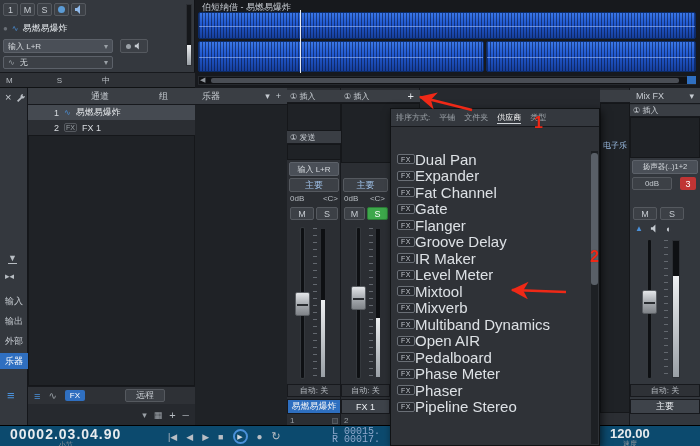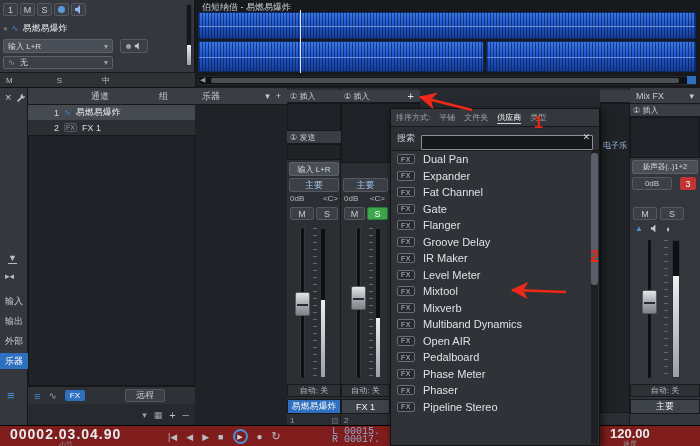--- a/index.html
+++ b/index.html
@@ -22,21 +22,21 @@
   .ticks{position:absolute;width:4px;background:repeating-linear-gradient(180deg,#63686f 0 1px,rgba(0,0,0,0) 1px 7px)}
   .meter{position:absolute;background:#0e1013;border:1px solid #2c2f34}
   .meter-fill{position:absolute;bottom:0;left:0;right:0;background:linear-gradient(180deg,#eef0f2,#9aa0a6)}
   .autorow{position:absolute;background:#2e3136;border:1px solid #17191d;color:#b8bdc3;font-size:8px;display:flex;align-items:center;justify-content:center;white-space:nowrap;overflow:hidden}
   .namechip{position:absolute;display:flex;align-items:center;justify-content:center;font-size:9px;color:#eef1f4;border:1px solid #17191d;overflow:hidden;white-space:nowrap}
   .railtxt{position:absolute;left:0;width:28px;text-align:center;font-size:9px;color:#c6cbd1;line-height:16px;height:16px}
   .fxrow{height:16.5px;display:flex;align-items:center;padding-left:6px}
   .fxrow.selected{background:#2e6fc0}
   .fxrow.selected .fxlabel{color:#fff}
   .fxbadge{width:18px;height:10px;border:1px solid #6a6f76;border-radius:2px;background:#26292e;color:#c0c5cb;font-size:7px;display:flex;align-items:center;justify-content:center;letter-spacing:.5px;flex:0 0 auto}
-  .fxlabel{font-size:11px;color:#dde1e5;margin-left:8px;white-space:nowrap}
+  .fxlabel{font-size:15px;color:#dde1e5;white-space:nowrap}
   .anno-num{position:absolute;color:#ef2917;font-size:16px;font-weight:bold;z-index:99;text-shadow:0 0 1px rgba(0,0,0,.4)}
   svg{display:block}
 </style>
 </head>
 <body>
 
 <div class="screen">
 
   <div class="abs" style="left:0;top:0;width:195px;height:72px;background:#34383e;border-right:1px solid #121418">
     <div class="abs btn" style="left:3px;top:3px;width:15px;height:13px">1</div>
@@ -236,21 +236,21 @@
     <div class="fader-slot" style="left:18px;top:152px;height:138px"></div>
     <div class="fader-cap" style="left:12px;top:202px"></div>
     <div class="ticks" style="left:34px;top:152px;height:138px"></div>
     <div class="meter" style="left:42px;top:152px;width:8px;height:138px">
         <div class="meter-fill" style="height:74%"></div>
       </div>
     <div class="autorow" style="left:0;top:296px;width:70px;height:13px">自动: 关</div>
     <div class="namechip" style="left:0;top:311px;width:70px;height:15px;background:#3e434a">主要</div>
   </div>
 
-  <div class="abs" style="left:0;top:425px;width:700px;height:21px;background:#7f1d1d;border-top:1px solid #000">
+  <div class="abs" style="left:0;top:425px;width:700px;height:21px;background:#0c4a6e;border-top:1px solid #000">
     <div class="abs" style="left:10px;top:1px;text-align:center">
       <div style="font-size:14px;font-weight:bold;color:#e8ebee;letter-spacing:1px;line-height:14px">00002.03.04.90</div>
       <div style="font-size:7px;color:#8f949a;line-height:7px">小节</div>
     </div>
     <div class="abs" style="left:168px;top:0;height:21px;display:flex;align-items:center;gap:9px;color:#b9bec4;font-size:9px">
       <span>|◀</span>
       <span>◀</span>
       <span>▶</span>
       <span>■</span>
       <span style="width:15px;height:15px;border:2px solid #4a90d9;border-radius:50%;display:flex;align-items:center;justify-content:center">
@@ -269,27 +269,20 @@
     </div>
   </div>
 
   <div class="abs" style="left:390px;top:108px;width:210px;height:338px;background:#2f3237;border:1px solid #101214;box-shadow:2px 3px 8px rgba(0,0,0,.6);z-index:50">
     <div style="height:18px;background:#34383e;border-bottom:1px solid #17191d;display:flex;align-items:center;gap:9px;padding:0 5px;font-size:8px">
       <span style="color:#9aa0a6">排序方式:</span>
       <span style="color:#9aa0a6">平铺</span>
       <span style="color:#9aa0a6">文件夹</span>
       <span style="color:#fff;border-bottom:1px solid #d0d4d8">供应商</span>
       <span style="color:#9aa0a6">类型</span>
-    </div>
-    <div style="height:24px;background:#2b2e33;border-bottom:1px solid #17191d;display:flex;align-items:center;gap:6px;padding:0 6px">
-      <span style="font-size:9px;color:#c6cbd1">搜索</span>
-      <span style="position:relative;flex:1;height:15px">
-        <input type="text" style="width: 100%; height: 15px; background: rgb(21, 23, 27); border: 1px solid rgb(138, 143, 150); border-radius: 1px; color: rgb(230, 233, 236); font-size: 9px; padding: 0px 14px 0px 4px; outline: none;">
-        <span style="position:absolute;right:3px;top:1px;font-size:9px;color:#d6dade">✕</span>
-      </span>
     </div>
     <div style="position:absolute;left:0;top:42px;right:9px;bottom:0;overflow:hidden">
       <div class="fxrow">
           <span class="fxbadge">FX</span>
           <span class="fxlabel">Dual Pan</span>
         </div>
       <div class="fxrow">
           <span class="fxbadge">FX</span>
           <span class="fxlabel">Expander</span>
         </div>

